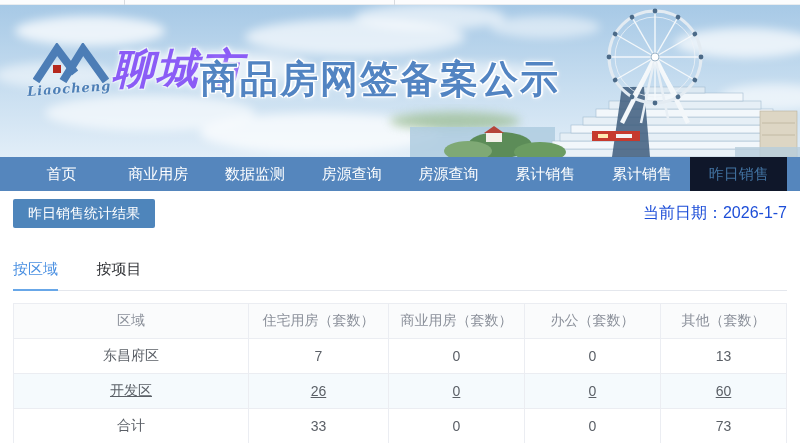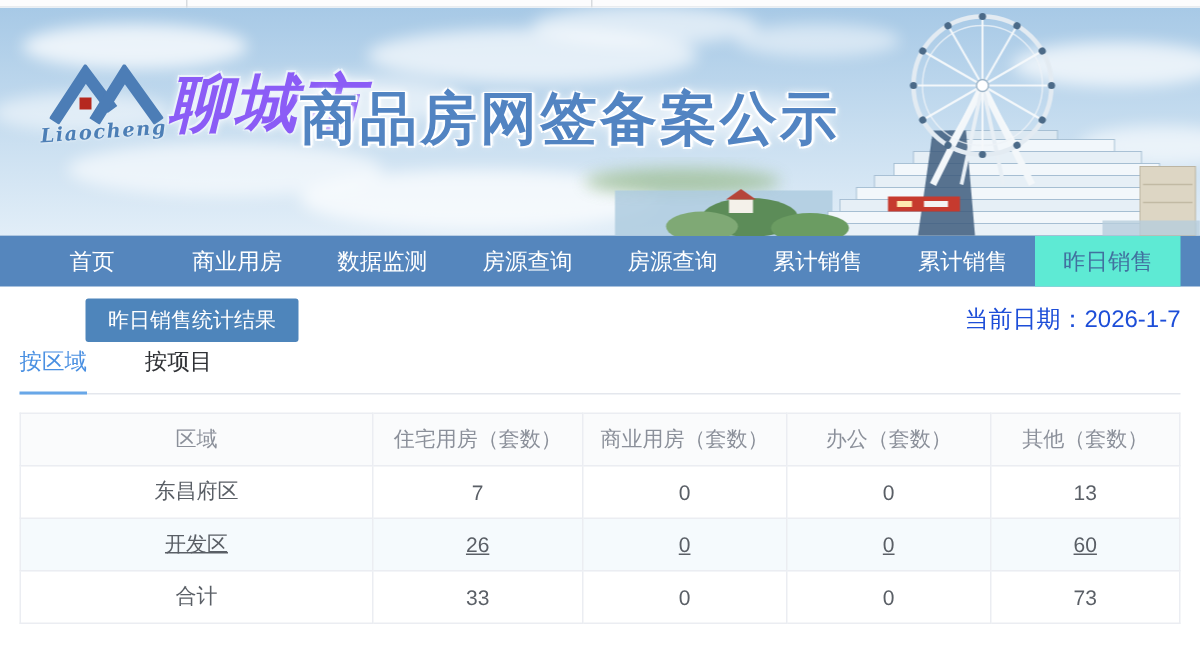--- a/index.html
+++ b/index.html
@@ -22,31 +22,31 @@
     text-shadow:-1px -1px 0 #eaf2fa, 1px -1px 0 #eaf2fa, -1px 1px 0 #eaf2fa, 1px 1px 0 #eaf2fa, 0 0 6px rgba(255,255,255,.9); }
   .title-main { position:absolute; left:200px; top:49px; font-size:38px; font-weight:bold;
     color:#5284c2; letter-spacing:2px;
     text-shadow:-1px -1px 0 #fff, 1px -1px 0 #fff, -1px 1px 0 #fff, 1px 1px 0 #fff,
       -2px 0 1px rgba(255,255,255,.85), 2px 0 1px rgba(255,255,255,.85), 0 0 6px rgba(255,255,255,.9); }
 
   
   .nav { display:flex; height:34px; background:#5586bd; padding:0 13px; }
   .nav-item { flex:1; display:flex; align-items:center; justify-content:center;
     color:#fff; font-size:15px; cursor:pointer; white-space:nowrap; }
-  .nav-item.active { background:#5eead4; color:#41719f; }
+  .nav-item.active { background:#0f172a; color:#41719f; }
 
   
   .content { padding:0 13px; background:#fff; }
-  .toolbar { display:flex; justify-content:space-between; align-items:center; margin-top:8px; height:29px;margin-left:44px; }
+  .toolbar { display:flex; justify-content:space-between; align-items:center; margin-top:8px; height:29px; }
   .result-btn { background:#4e85bb; color:#fff; font-size:14px; border:none;
     padding:0 15px; height:29px; border-radius:2px; cursor:pointer;
     font-family:"Liberation Sans", sans-serif; }
   .date-wrap { font-size:16px; color:#1d4ed8; }
 
-  .tabs { margin-top:4px; border-bottom:1px solid #e4e7ed; }
+  .tabs { margin-top:32px; border-bottom:1px solid #e4e7ed; }
   .tab { display:inline-block; font-size:15px; color:#2f3135; padding-bottom:10px;
     margin-right:34px; cursor:pointer; }
   .tab.active { color:#4a90e2; border-bottom:2px solid #68a7e8; margin-bottom:-1px; }
 
   table.data { width:100%; margin-top:12px; border-collapse:collapse;padding-left:48px; }
   table.data th, table.data td { border:1px solid #ebedf2; height:35px;
     text-align:center; font-size:14px; }
   table.data th { background:#fafbfc; color:#8b909a; font-weight:normal; }
   table.data td { color:#5a5f66; }
   tr.alt td { background:#f5fafd;text-decoration:underline; }

